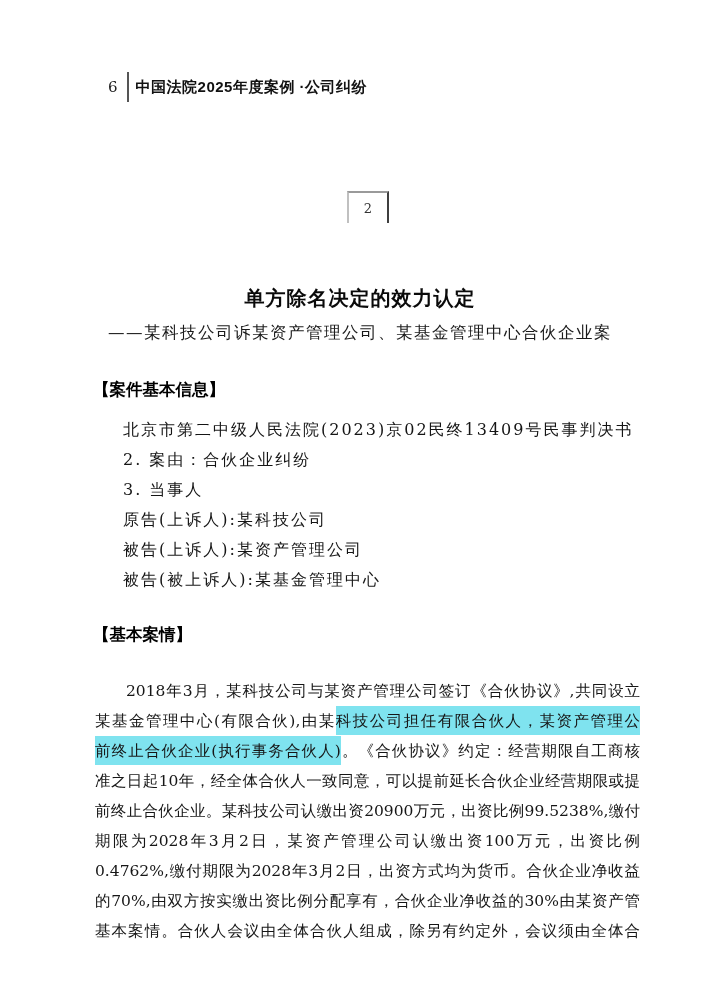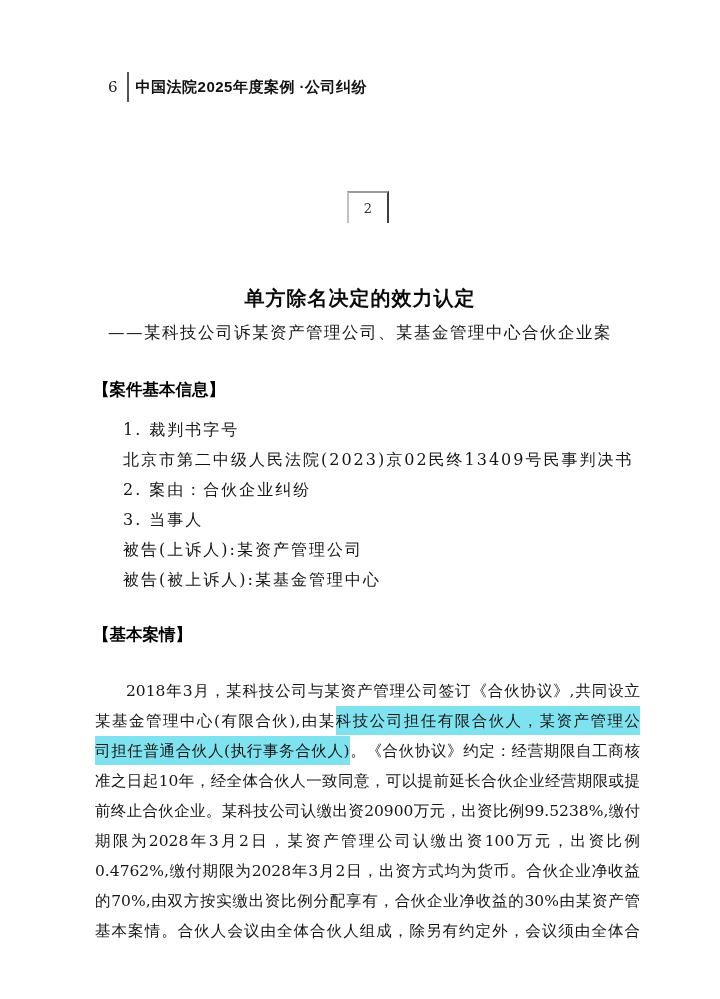--- a/index.html
+++ b/index.html
@@ -93,34 +93,34 @@
   <div class="case-box">
     <span>2</span>
   </div>
 
   <div class="doc-title l2">单方除名决定的效力认定</div>
   <div class="doc-subtitle">——某科技公司诉某资产管理公司、某基金管理中心合伙企业案</div>
 
   <div class="section-heading h1">【案件基本信息】</div>
 
   <div class="info-list">
-    <div class="info-line">1. 裁判书字号</div>
     <div class="info-line">北京市第二中级人民法院(2023)京02民终13409号民事判决书</div>
     <div class="info-line">2. 案由：合伙企业纠纷</div>
     <div class="info-line">3. 当事人</div>
+    <div class="info-line">原告(上诉人):某科技公司</div>
     <div class="info-line">被告(上诉人):某资产管理公司</div>
     <div class="info-line">被告(被上诉人):某基金管理中心</div>
   </div>
 
   <div class="section-heading h2">【基本案情】</div>
 
   <div class="facts">
     <div class="body-line indent"><span>2018年3月，某科技公司与某资产管理公司签订《合伙协议》,共同设立</span><span></span></div>
     <div class="body-line"><span>某基金管理中心(有限合伙),由某</span><span class="hl">科技公司担任有限合伙人，某资产管理公</span><span></span></div>
-    <div class="body-line"><span></span><span class="hl">司担任普通合伙人(执行事务合伙人)</span><span>。《合伙协议》约定：经营期限自工商核</span></div>
+    <div class="body-line"><span></span><span class="hl">前终止合伙企业(执行事务合伙人)</span><span>。《合伙协议》约定：经营期限自工商核</span></div>
     <div class="body-line"><span>准之日起10年，经全体合伙人一致同意，可以提前延长合伙企业经营期限或提</span><span></span></div>
     <div class="body-line"><span>前终止合伙企业。某科技公司认缴出资20900万元，出资比例99.5238%,缴付</span><span></span></div>
     <div class="body-line"><span>期限为2028年3月2日，某资产管理公司认缴出资100万元，出资比例</span><span></span></div>
     <div class="body-line"><span>0.4762%,缴付期限为2028年3月2日，出资方式均为货币。合伙企业净收益</span><span></span></div>
     <div class="body-line"><span>的70%,由双方按实缴出资比例分配享有，合伙企业净收益的30%由某资产管</span><span></span></div>
     <div class="body-line"><span>基本案情。合伙人会议由全体合伙人组成，除另有约定外，会议须由全体合</span><span></span></div>
   </div>
 
 </div>
 

